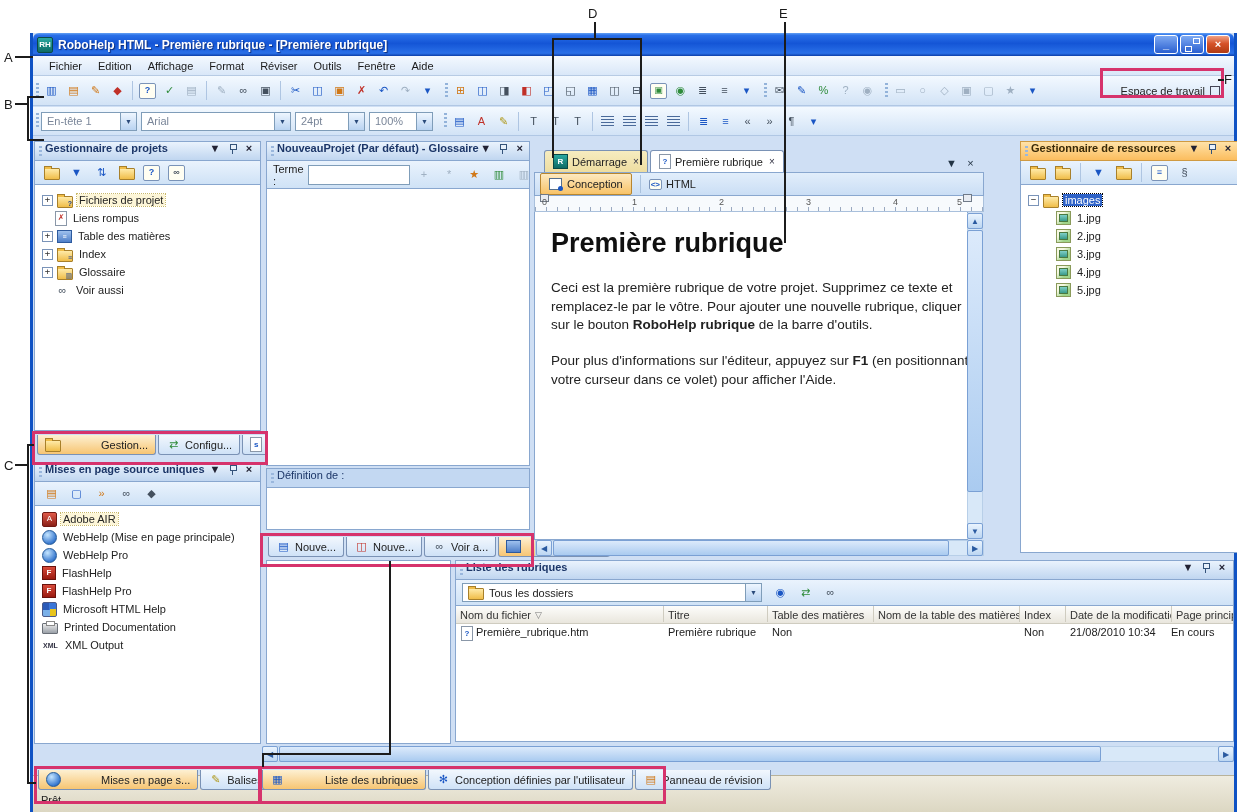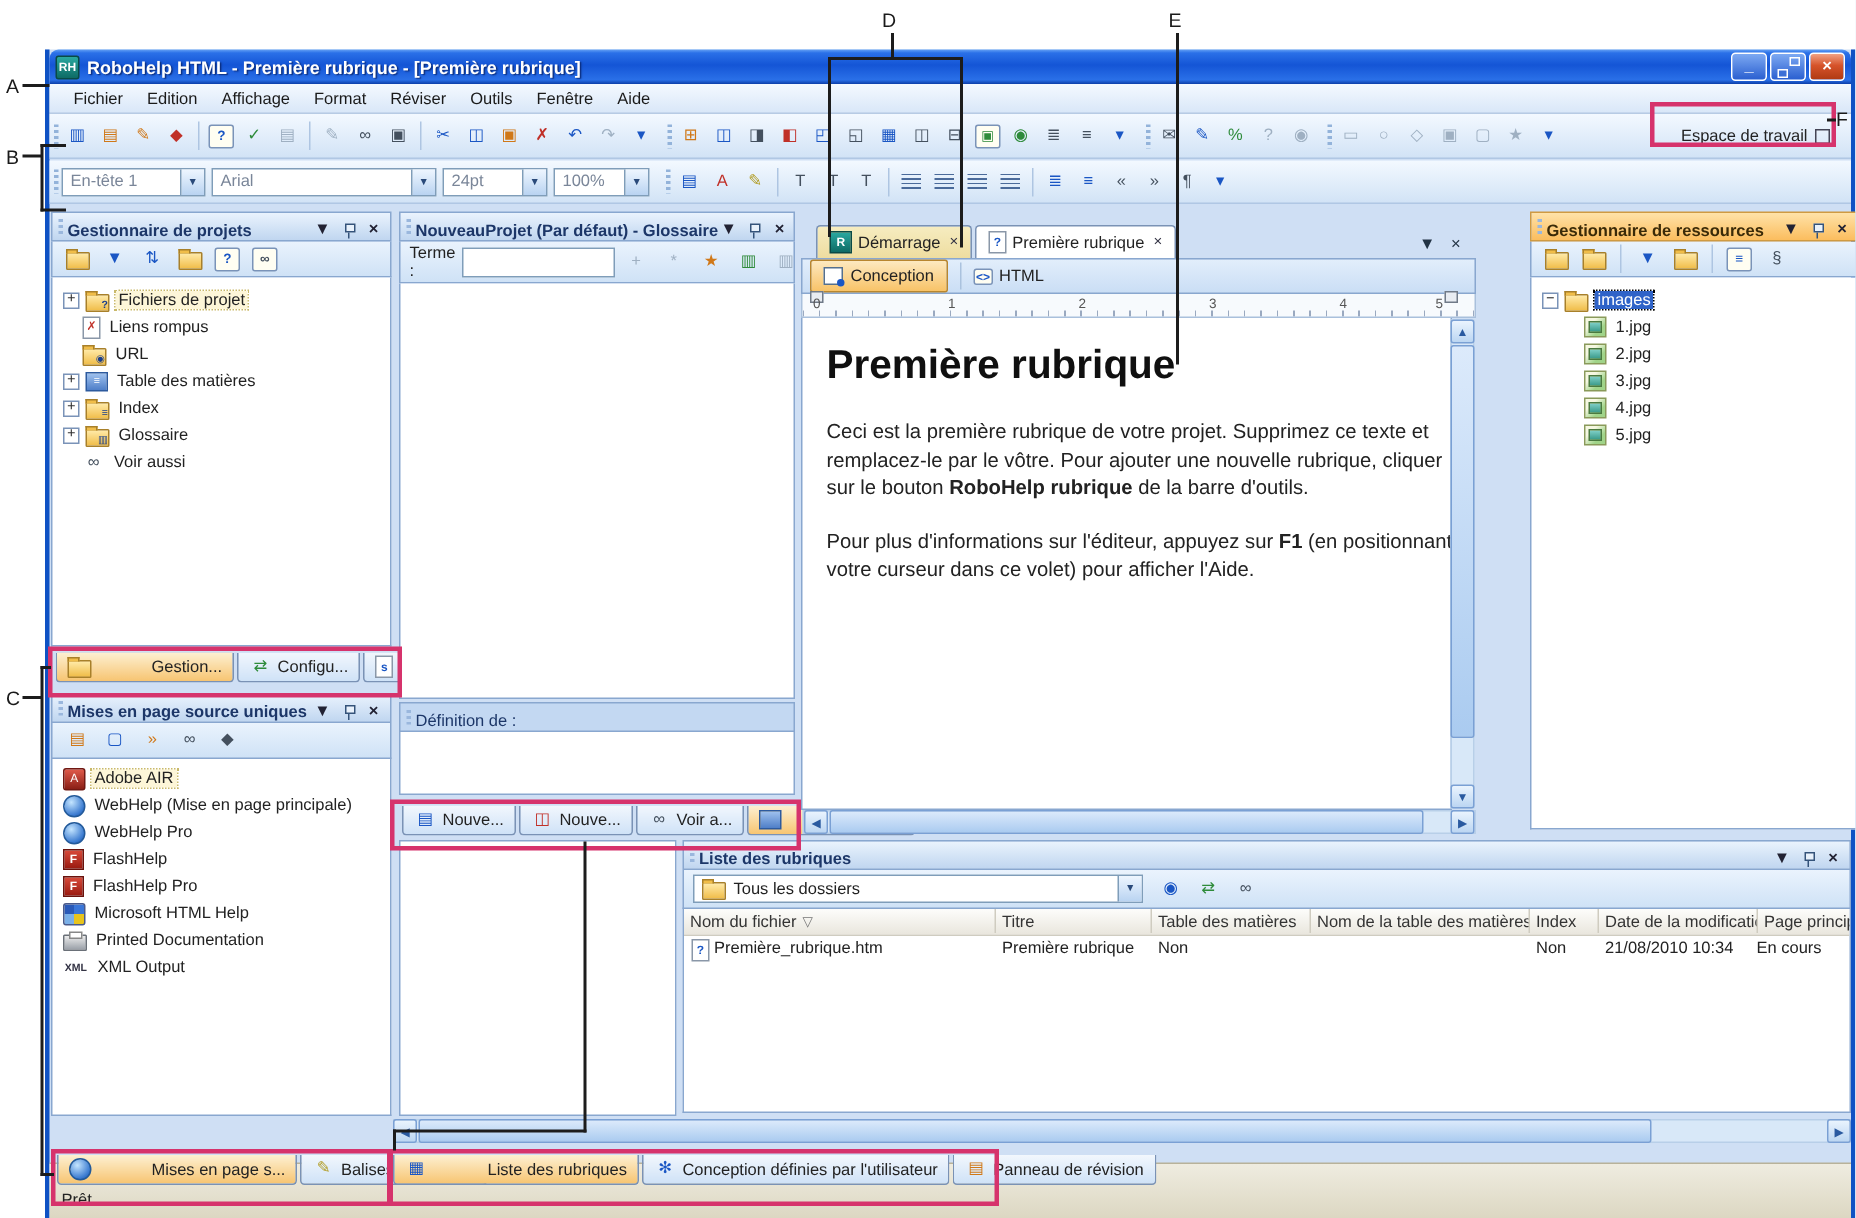--- a/index.html
+++ b/index.html
@@ -38,21 +38,21 @@
     font-size:11px;line-height:1;font-style:normal;flex:none;}
   .cb{color:#1a56c4}.cr{color:#c03028}.cg{color:#2e8b3a}.co{color:#d07818}.cy{color:#b09a1e}.cd{color:#44505e}.dis{color:#9fb0c2}
   .boxed{border:1px solid #7a93b8;background:#fffef2;border-radius:2px;font-weight:bold;font-size:9px;}
   .combo{display:flex;align-items:center;height:19px;background:#fff;border:1px solid #7f9db9;box-sizing:border-box;
     font-size:11px;color:#7a8699;padding-left:5px;margin-right:4px;}
   .combo .cb2{margin-left:auto;width:16px;height:100%;background:linear-gradient(#eef6ff,#b9d3f1);border-left:1px solid #7f9db9;
     display:flex;align-items:center;justify-content:center;font-size:7px;color:#2a4a7a;box-sizing:border-box;}
   .al{width:13px;height:11px;background:repeating-linear-gradient(180deg,#4a6a9a 0 1px,transparent 1px 3px);}
   
   .pod{position:absolute;box-sizing:border-box;}
-  .podhead{height:20px;display:flex;align-items:flex-end;padding:0 4px 0 10px;position:relative;
+  .podhead{height:20px;display:flex;align-items:flex-start;padding:0 4px 0 10px;position:relative;
     background:linear-gradient(#eaf3fd,#c0d6f0);border:1px solid #89a7cf;box-sizing:border-box;
     font-weight:bold;color:#1c3668;white-space:nowrap;overflow:hidden;}
   .podhead::before{content:"";position:absolute;left:4px;top:4px;bottom:4px;width:3px;
     background:repeating-linear-gradient(180deg,#9ab7dd 0 2px,transparent 2px 4px);}
   .podhead.oh{background:linear-gradient(#ffe2a8,#fbbd5e);border-color:#cf9a42;color:#3a2a08;}
   .pbts{margin-left:auto;display:flex;gap:3px;align-items:center;}
   .pbts .it{width:14px;height:13px;display:flex;align-items:center;justify-content:center;font-size:8px;color:#223;}
   .pin{position:relative;width:9px;height:11px;}
   .pin::before{content:"";position:absolute;top:1px;left:2px;width:5px;height:4px;border:1px solid #34537a;background:#e8f1fb;}
   .pin::after{content:"";position:absolute;top:7px;left:4px;width:1px;height:4px;background:#34537a;}
@@ -413,25 +413,20 @@
           <span class="expbox">+</span>
           <span class="ic fold">?</span>
           <span class="tx">Fichiers de projet</span>
         </div>
         <div class="trow">
           <span class="spacer9"></span>
           <span class="ic pgic pgr">✗</span>
           <span class="tx">Liens rompus</span>
         </div>
         <div class="trow">
-          <span class="spacer9"></span>
-          <span class="ic fold">◉</span>
-          <span class="tx">URL</span>
-        </div>
-        <div class="trow">
           <span class="expbox">+</span>
           <span class="ic bk">≡</span>
           <span class="tx">Table des matières</span>
         </div>
         <div class="trow">
           <span class="expbox">+</span>
           <span class="ic fold">≡</span>
           <span class="tx">Index</span>
         </div>
         <div class="trow">

